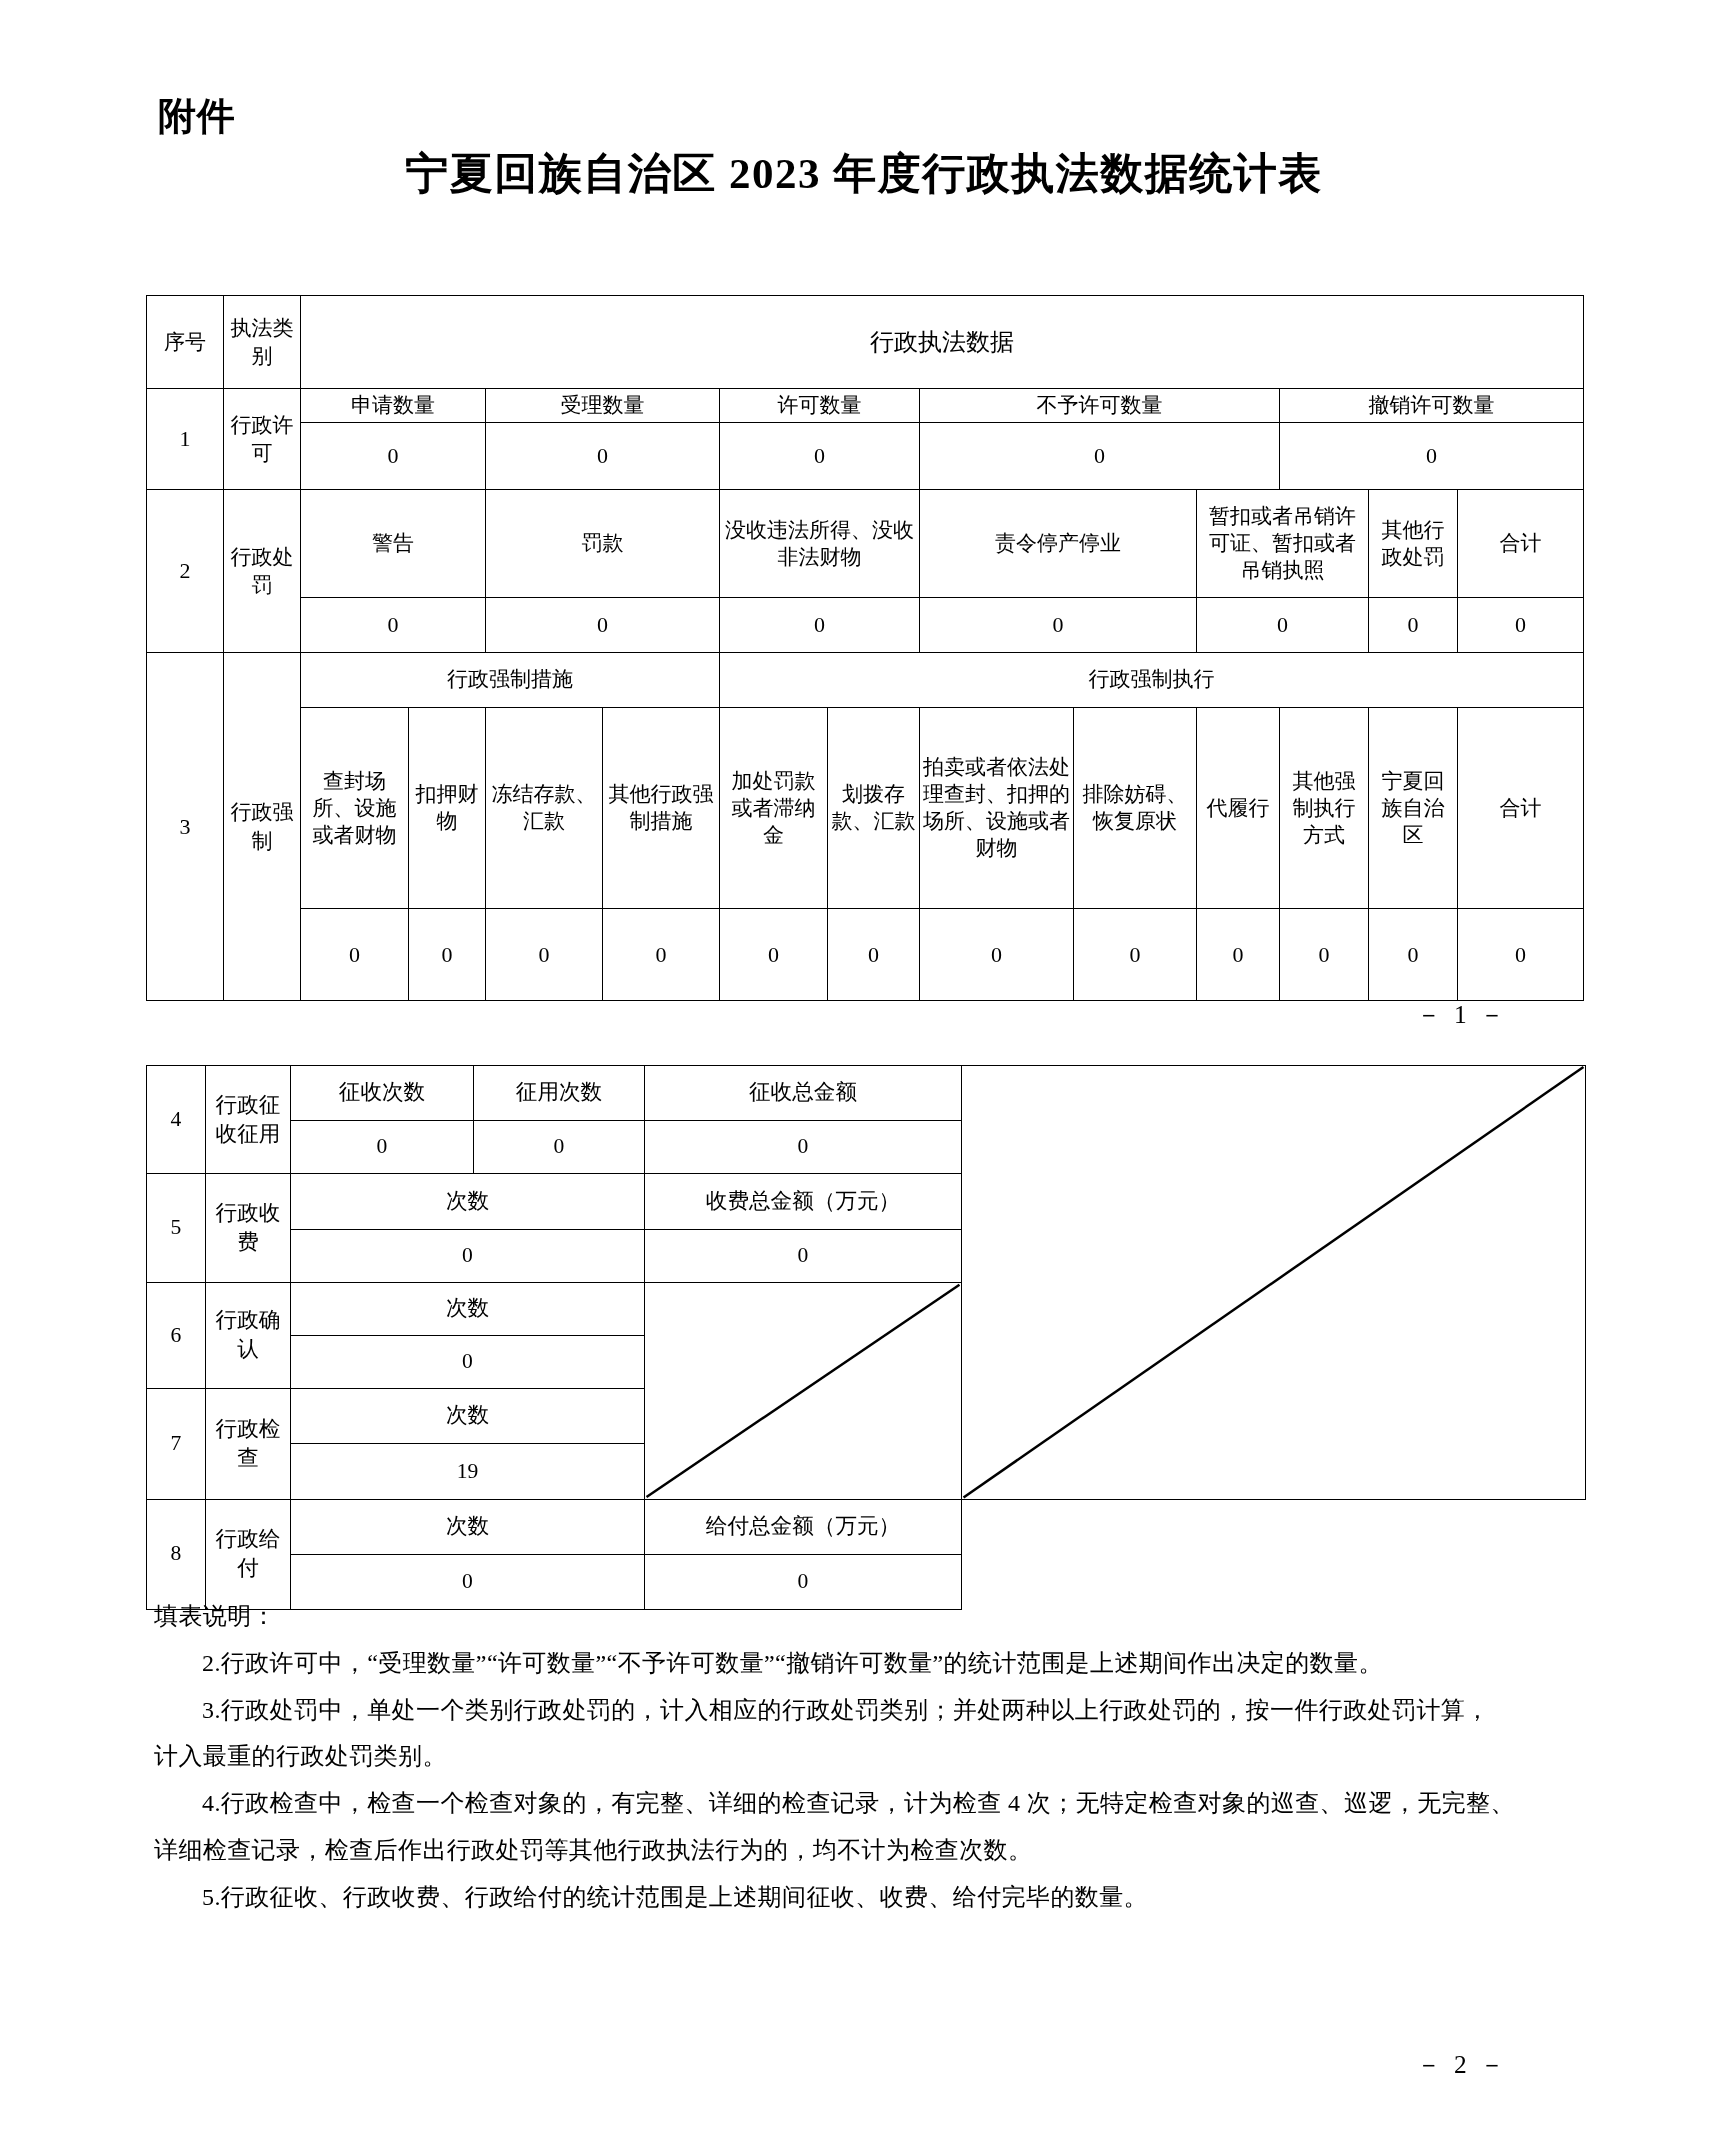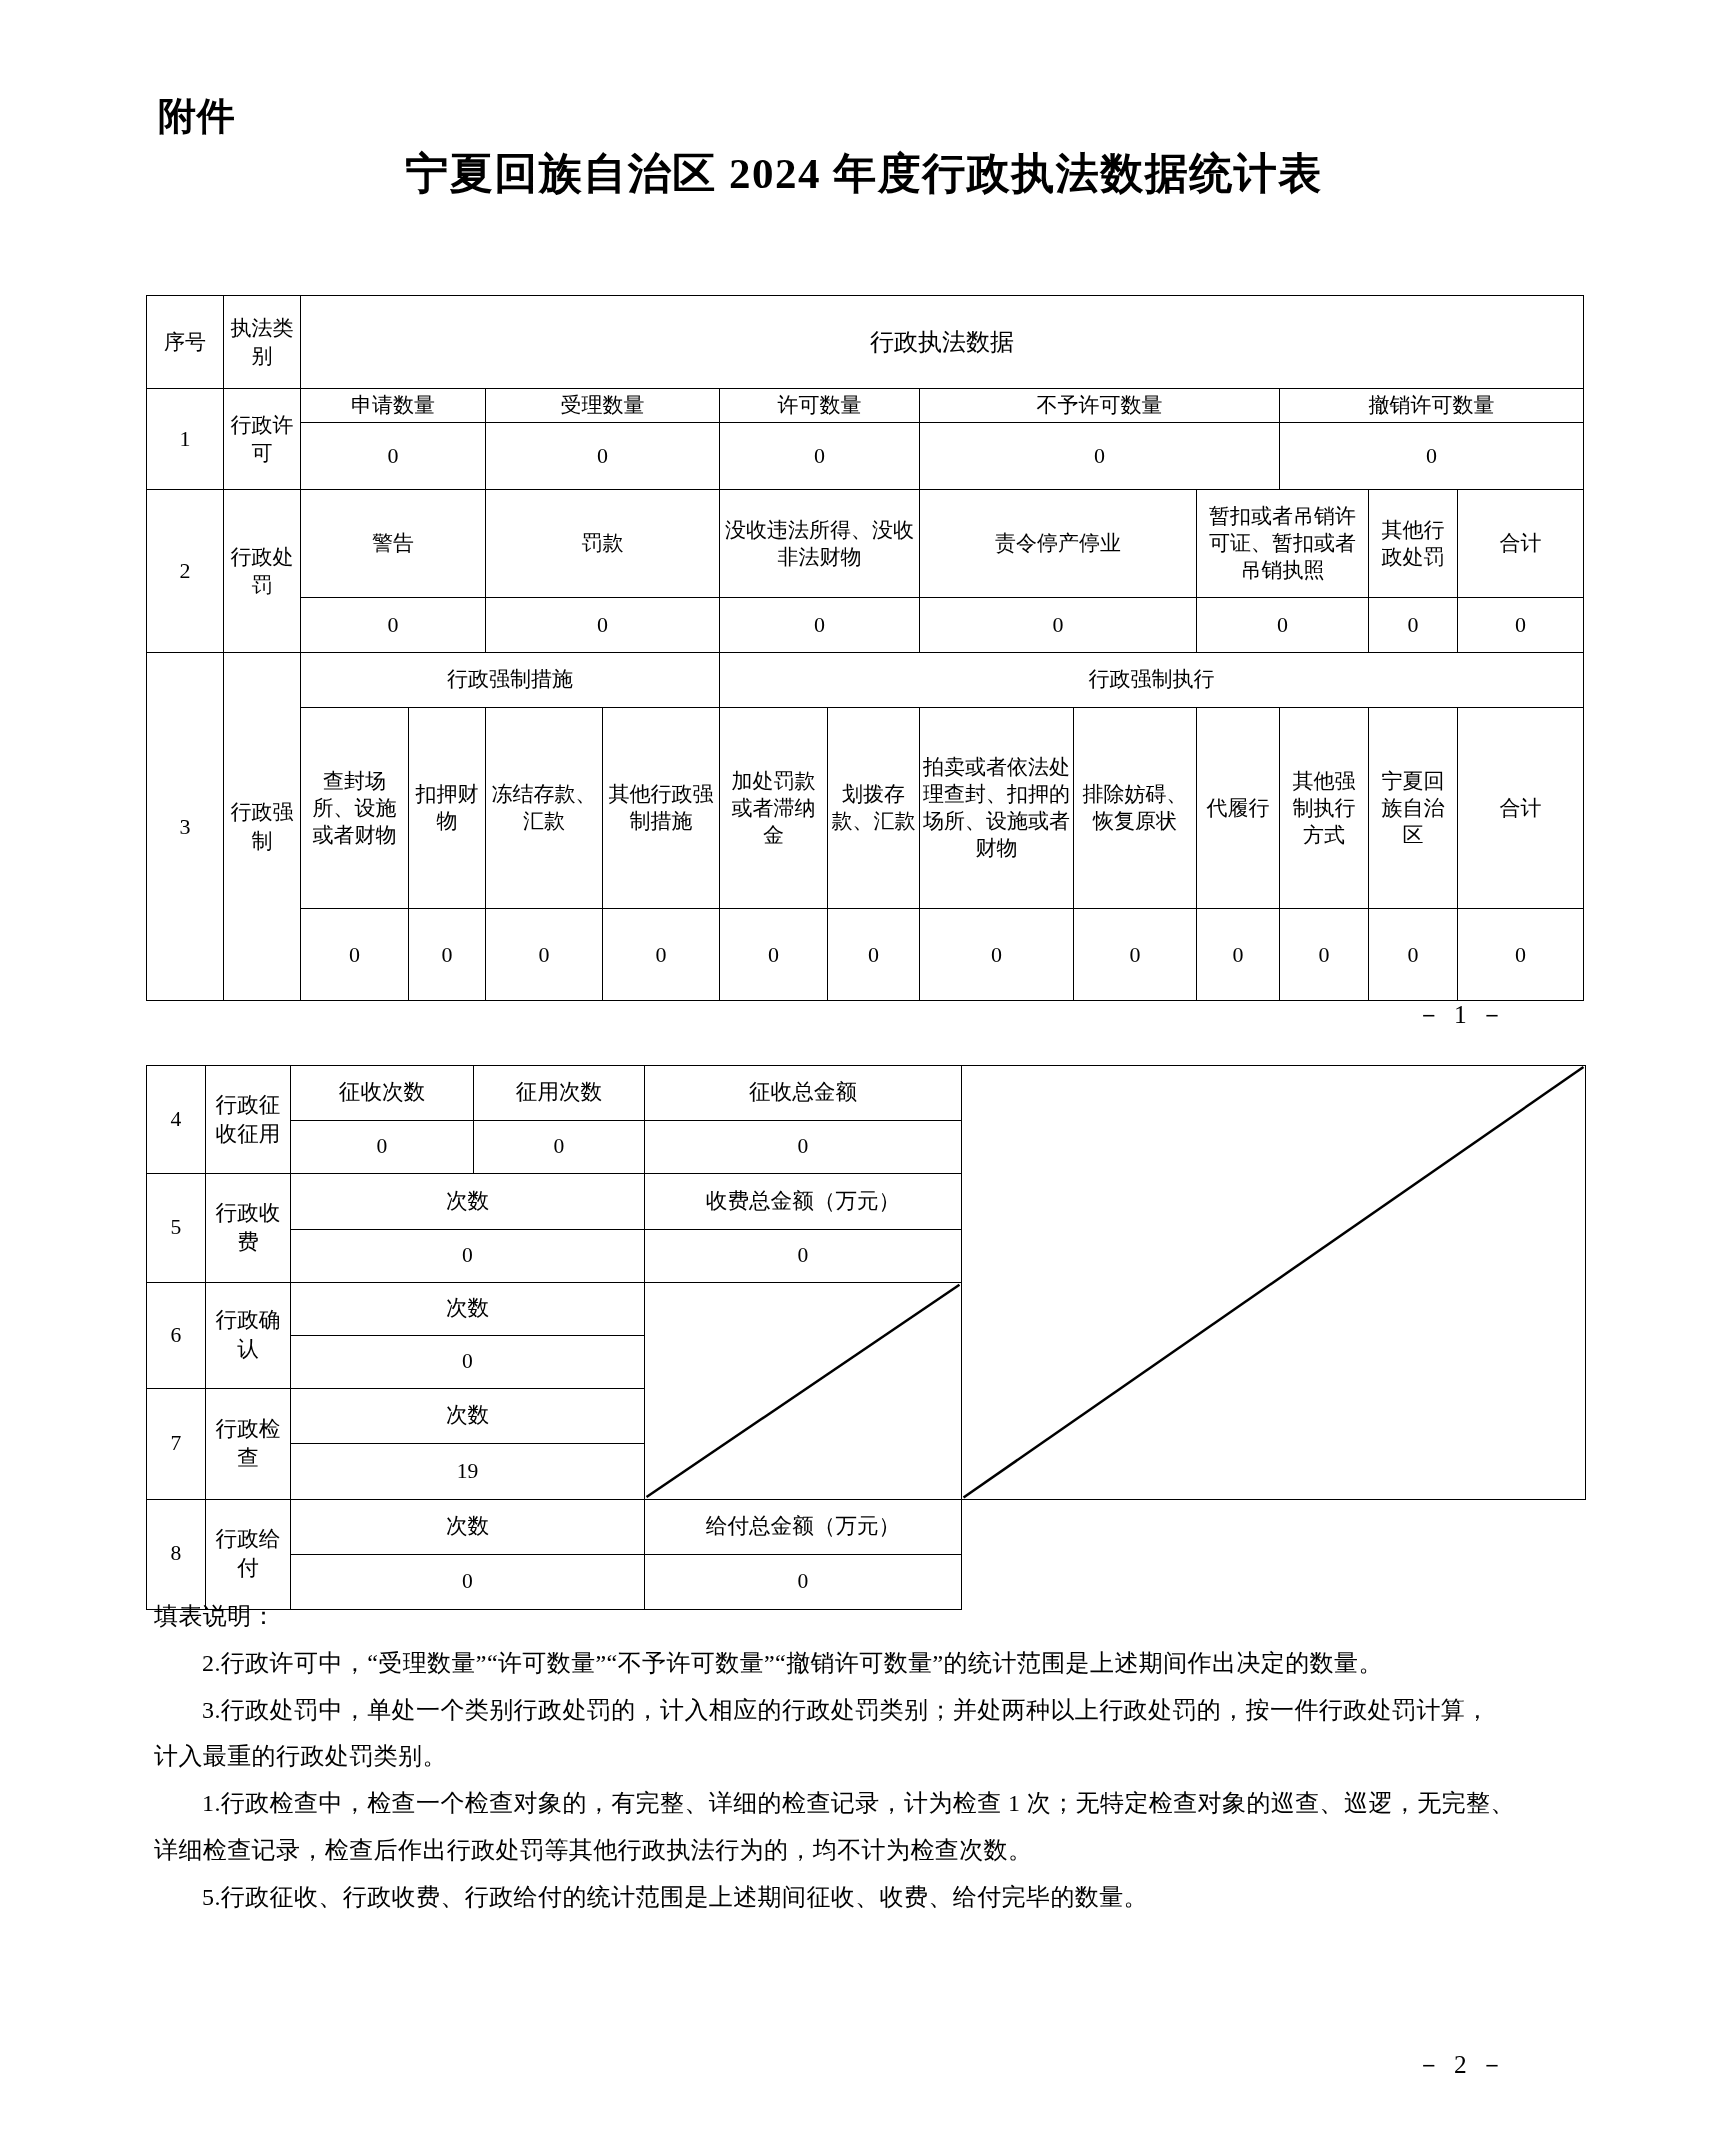--- a/index.html
+++ b/index.html
@@ -115,21 +115,21 @@
   .notes p { margin: 0; text-indent: 48px; }
   .notes p.cont { text-indent: 0; }
 </style>
 </head>
 <body>
 
 <div class="page">
 
   <div class="attachment-label">附件</div>
 
-  <div class="doc-title">宁夏回族自治区 2024 年度行政执法数据统计表</div>
+  <div class="doc-title">宁夏回族自治区 2023 年度行政执法数据统计表</div>
 
 
   <table class="tbl" id="tbl-main">
     <colgroup>
       <col style="width:77px">
       <col style="width:77px">
       <col style="width:108px">
       <col style="width:77px">
       <col style="width:117px">
       <col style="width:117px">
@@ -302,21 +302,21 @@
       <td class="num">0</td>
     </tr>
   </tbody>
     </table>
 
   <div class="notes">
     <p class="note-title">填表说明：</p>
     <p>2.行政许可中，“受理数量”“许可数量”“不予许可数量”“撤销许可数量”的统计范围是上述期间作出决定的数量。</p>
     <p>3.行政处罚中，单处一个类别行政处罚的，计入相应的行政处罚类别；并处两种以上行政处罚的，按一件行政处罚计算，</p>
     <p class="cont">计入最重的行政处罚类别。</p>
-    <p>1.行政检查中，检查一个检查对象的，有完整、详细的检查记录，计为检查 1 次；无特定检查对象的巡查、巡逻，无完整、</p>
+    <p>4.行政检查中，检查一个检查对象的，有完整、详细的检查记录，计为检查 4 次；无特定检查对象的巡查、巡逻，无完整、</p>
     <p class="cont">详细检查记录，检查后作出行政处罚等其他行政执法行为的，均不计为检查次数。</p>
     <p>5.行政征收、行政收费、行政给付的统计范围是上述期间征收、收费、给付完毕的数量。</p>
   </div>
 
   <div class="page-num" id="pn2">－ 2 －</div>
 
 </div>
 
 
 </body></html>

